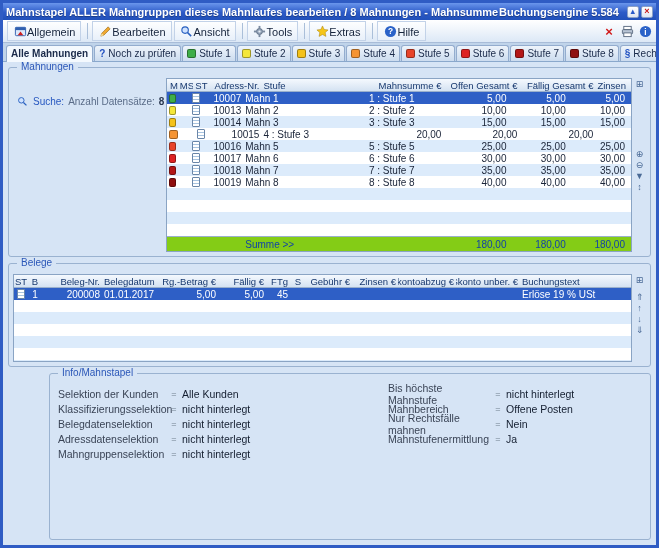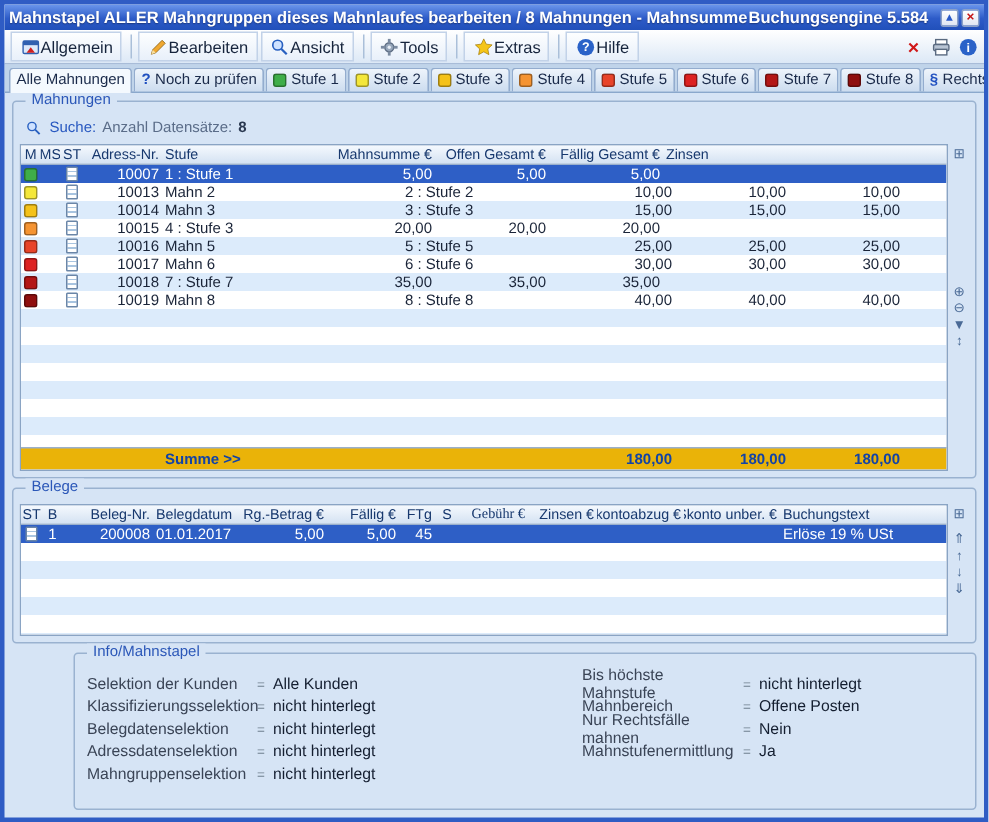--- a/index.html
+++ b/index.html
@@ -21,59 +21,59 @@
   .tbtn { display:flex; align-items:flex-end; gap:0; padding:2px 5px; font-size:11px; color:#16243c; border:1px solid #c2d2e8; border-radius:0; background:linear-gradient(#fdfeff,#e8f0fa); margin-right:2px; white-space:nowrap; }
   .tsep { width:1px; height:16px; background:#aabfd9; margin:0 4px; }
   .tool-right { margin-left:auto; display:flex; align-items:center; gap:4px; }
   .mini-ic { width:14px; height:14px; display:flex; align-items:center; justify-content:center; }
   .red-x { color:#d01818; font-weight:bold; font-size:13px; line-height:1; }
   svg { display:block; }
 
   
   .tabstrip { background:#c0d4ea; border-bottom:1px solid #8aa8cc; display:flex; align-items:flex-end; padding:2px 3px 0 3px; flex:0 0 auto; height:19px; }
   .tab { display:flex; align-items:center; gap:3px; font-size:10px; padding:2px 4px; color:#1a2a4a; border:1px solid #93acce; border-bottom:none; border-radius:3px 3px 0 0; background:linear-gradient(#eef4fb,#ccdcef); margin-right:1px; white-space:nowrap; }
-  .tab.active { background:#f4f9fe; position:relative; top:1px; padding-bottom:3px; }
+  .tab.active { background:#f4f9fe; position:relative; top:1px; padding-bottom:3px;font-weight:bold; }
   .tchip { width:9px; height:9px; border-radius:2px; border:1px solid rgba(0,0,0,.35); display:inline-block; }
   .ticon { color:#2050c0; font-weight:bold; font-size:10px; }
 
   
   .content { flex:1; padding:5px; display:flex; flex-direction:column; gap:6px; overflow:hidden; }
   .group { border:1px solid #9ab2d0; border-radius:3px; position:relative; padding:10px 4px 4px 4px; }
   .group-label { position:absolute; top:-7px; left:8px; background:#d6e4f5; padding:0 4px; font-size:10px; color:#2b57b8; }
-  .g-mahnungen { height:252px; display:flex; flex-direction:column; }
+  .g-mahnungen { height:190px; display:flex; flex-direction:row; }
   .g-belege { height:104px; display:flex; flex-direction:column;justify-content:flex-end; }
   .g-info { flex:1;margin-left:41px; }
 
   
-  .searchrow { display:flex; align-items:center; height:15px; margin:0 2px 3px 2px; gap:4px; }
+  .searchrow { display:flex; align-items:center; height:15px; margin:16px 2px 3px 2px; gap:4px; }
   .search-label { color:#2858c0; }
   .search-input { flex:1; border:none; background:transparent; font-style:italic; color:#8a98ac; font-size:10px; font-family:inherit; outline:none; }
   .count-label { color:#5a6c88; }
   .count-value { color:#2a3850; font-weight:bold; }
 
   
   .table-wrap { flex:1; display:flex; gap:1px; overflow:hidden; }
   .table { flex:1; border:1px solid #8aa4c4; background:#fff; display:flex; flex-direction:column; overflow:hidden; }
   .thead { display:flex; height:13px; background:linear-gradient(#f5f9fe,#d4e2f2); border-bottom:1px solid #9ab0cc; color:#17386e; font-size:9.5px; align-items:center; flex:0 0 auto; }
   .cell { padding:0 2px; white-space:nowrap; overflow:hidden; height:100%; display:flex; align-items:center; }
   .num { justify-content:flex-end; }
   .ctr { justify-content:center; }
   .tbody { flex:1; display:flex; flex-direction:column; overflow:hidden; }
   .trow { display:flex; height:12px; flex:0 0 auto; font-size:10px; }
   .tbody > .trow:nth-child(odd) { background:#dcebfb; }
   .tbody > .trow:nth-child(even) { background:#ffffff; }
   .tbody > .trow.sel { background:#2e5fc6; color:#fff; }
   .filler-m { flex:1; background:repeating-linear-gradient(180deg,#dcebfb 0 12px,#ffffff 12px 24px); }
   .filler-b { flex:1; background:repeating-linear-gradient(180deg,#ffffff 0 12px,#dcebfb 12px 24px); }
-  .sumrow { display:flex; height:15px; background:#eab308; border-top:1px solid #9ab0cc; color:#1243a6; font-weight:bold; align-items:center; flex:0 0 auto; }
+  .sumrow { display:flex; height:15px; background:#84cc16; border-top:1px solid #9ab0cc; color:#1243a6; font-weight:normal; align-items:center; flex:0 0 auto; }
 
   
   .cm{width:13px;} .cms{width:13px;} .cst{width:16px;} .cadr{width:52px;} .cname{width:160px;} .cstufe{width:110px;text-align:right;} .csum{width:72px;} .csum2{width:76px;} .czins{flex:1;}
   
-  .b-st{width:14px;} .b-b{width:14px;} .b-nr{width:60px;} .b-dat{width:60px;} .b-rg{width:56px;} .b-fae{width:48px;} .b-ftg{width:24px;} .b-s{width:16px;} .b-geb{width:46px;font-family:Liberation Serif, serif;} .b-zin{width:46px;} .b-sko{width:58px;} .b-sku{width:64px;} .b-txt{flex:1;}
+  .b-st{width:14px;} .b-b{width:14px;} .b-nr{width:60px;} .b-dat{width:60px;} .b-rg{width:56px;} .b-fae{width:48px;} .b-ftg{width:24px;} .b-s{width:16px;} .b-geb{width:46px;} .b-zin{width:46px;} .b-sko{width:58px;} .b-sku{width:64px;} .b-txt{flex:1;}
 
   .chip { width:9px; height:9px; border-radius:2px; border:1px solid rgba(0,0,0,.35); display:inline-block; }
   .doc { width:8px; height:10px; border:1px solid #6a86a8; border-radius:1px; background:#fff; background-image:repeating-linear-gradient(180deg,#ffffff 0 2px,#a8c4e0 2px 3px); display:inline-block; }
 
   .rail { width:13px; display:flex; flex-direction:column; align-items:center; padding:1px 0; flex:0 0 auto; }
   .ricon { font-size:9px; color:#4a6a96; line-height:11px; height:11px; cursor:default; }
   .rflex { flex:1; }
   .rgap { height:6px; }
 
   
@@ -260,20 +260,21 @@
           <div class="tbody">
             <div class="trow sel">
               <span class="cell cm ctr">
                   <i class="chip" style="background: rgb(63, 174, 73);"></i>
                 </span>
               <span class="cell cms"></span>
               <span class="cell cst ctr">
                   <i class="doc"></i>
                 </span>
               <span class="cell cadr num">10007</span>
+              <span class="cell cname">Mahn 1</span>
               <span class="cell cstufe">1 : Stufe 1</span>
               <span class="cell csum num">5,00</span>
               <span class="cell csum2 num">5,00</span>
               <span class="cell csum2 num">5,00</span>
               <span class="cell czins"></span>
             </div>
             <div class="trow">
               <span class="cell cm ctr">
                   <i class="chip" style="background: rgb(244, 231, 58);"></i>
                 </span>
@@ -354,20 +355,21 @@
             </div>
             <div class="trow">
               <span class="cell cm ctr">
                   <i class="chip" style="background: rgb(179, 22, 22);"></i>
                 </span>
               <span class="cell cms"></span>
               <span class="cell cst ctr">
                   <i class="doc"></i>
                 </span>
               <span class="cell cadr num">10018</span>
+              <span class="cell cname">Mahn 7</span>
               <span class="cell cstufe">7 : Stufe 7</span>
               <span class="cell csum num">35,00</span>
               <span class="cell csum2 num">35,00</span>
               <span class="cell csum2 num">35,00</span>
               <span class="cell czins"></span>
             </div>
             <div class="trow">
               <span class="cell cm ctr">
                   <i class="chip" style="background: rgb(143, 15, 15);"></i>
                 </span>

